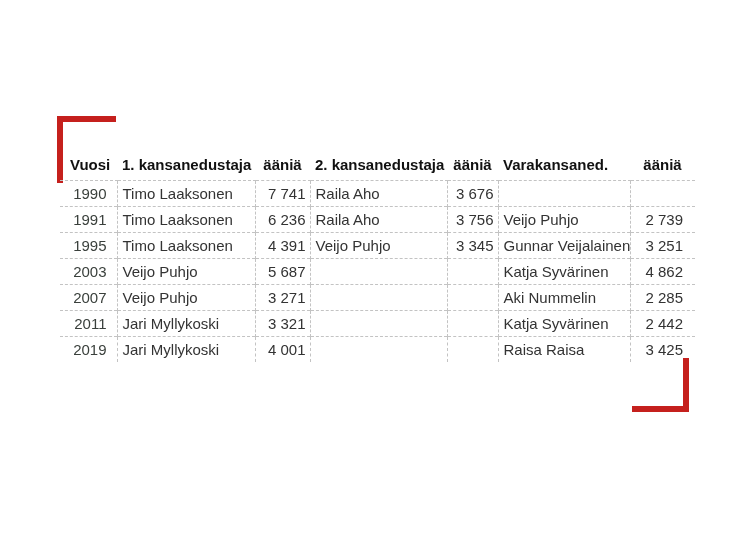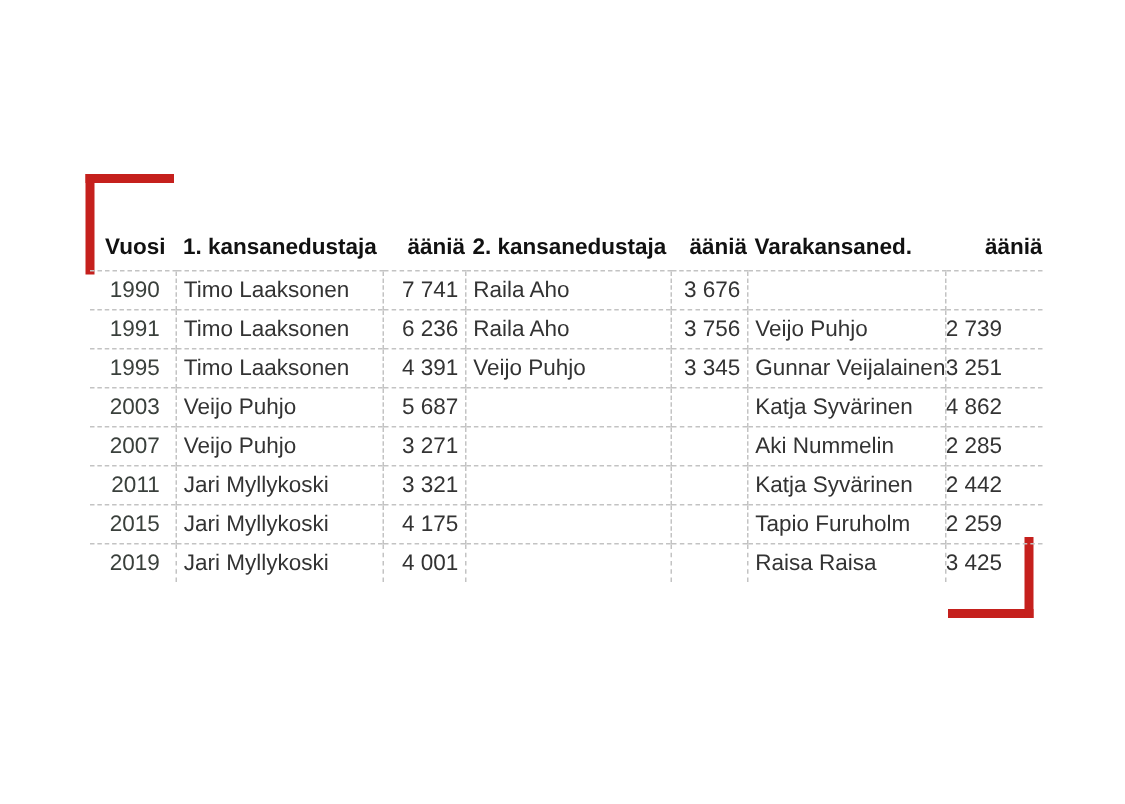--- a/index.html
+++ b/index.html
@@ -30,32 +30,32 @@
     width: 635px; border-collapse: collapse; table-layout: fixed;
     font-size: 15px; color: var(--cell-ink);
   }
   .mp-table th, .mp-table td { white-space: nowrap; overflow: hidden; font-weight: 400; }
 
   .mp-table thead th {
     height: 28px; font-weight: 700; color: #111; vertical-align: middle;
     text-align: left; padding: 0 0 2px 5px; font-size: 15px;
   }
   .mp-table thead th.h-year { padding-left: 10px; }
-  .mp-table thead th.h-num  { text-align: right; padding: 0 0 2px 0; }
+  .mp-table thead th.h-num  { text-align: center; padding: 0 0 2px 0; }
 
   .mp-table tbody td {
     height: 26px; vertical-align: middle;
     border-top: 1px dashed var(--line);
   }
   .mp-table tbody td + td { border-left: 1px dashed var(--line); margin-left: 12px; }
 
   .mp-table tbody td.c-year { text-align: right; padding-right: 10px; color: #3a403c; }
   .mp-table tbody td.c-name { text-align: left;  padding-left: 5px; }
   .mp-table tbody td.c-num  { text-align: right; padding-right: 4px; }
-  .mp-table tbody td.c-num-last { text-align: left; padding-right: 12px; }
+  .mp-table tbody td.c-num-last { text-align: right; padding-right: 12px; }
 </style>
 </head>
 <body>
 
 <div class="stage">
 
   <div class="bracket-tl"></div>
   <div class="bracket-br"></div>
 
 
@@ -129,29 +129,20 @@
         <tr>
           <td class="c-year">2011</td>
           <td class="c-name">Jari Myllykoski</td>
           <td class="c-num">3 321</td>
           <td class="c-name"></td>
           <td class="c-num"></td>
           <td class="c-name">Katja Syvärinen</td>
           <td class="c-num c-num-last">2 442</td>
         </tr>
         <tr>
-          <td class="c-year">2015</td>
-          <td class="c-name">Jari Myllykoski</td>
-          <td class="c-num">4 175</td>
-          <td class="c-name"></td>
-          <td class="c-num"></td>
-          <td class="c-name">Tapio Furuholm</td>
-          <td class="c-num c-num-last">2 259</td>
-        </tr>
-        <tr>
           <td class="c-year">2019</td>
           <td class="c-name">Jari Myllykoski</td>
           <td class="c-num">4 001</td>
           <td class="c-name"></td>
           <td class="c-num"></td>
           <td class="c-name">Raisa Raisa</td>
           <td class="c-num c-num-last">3 425</td>
         </tr>
       </tbody>
   </table>

